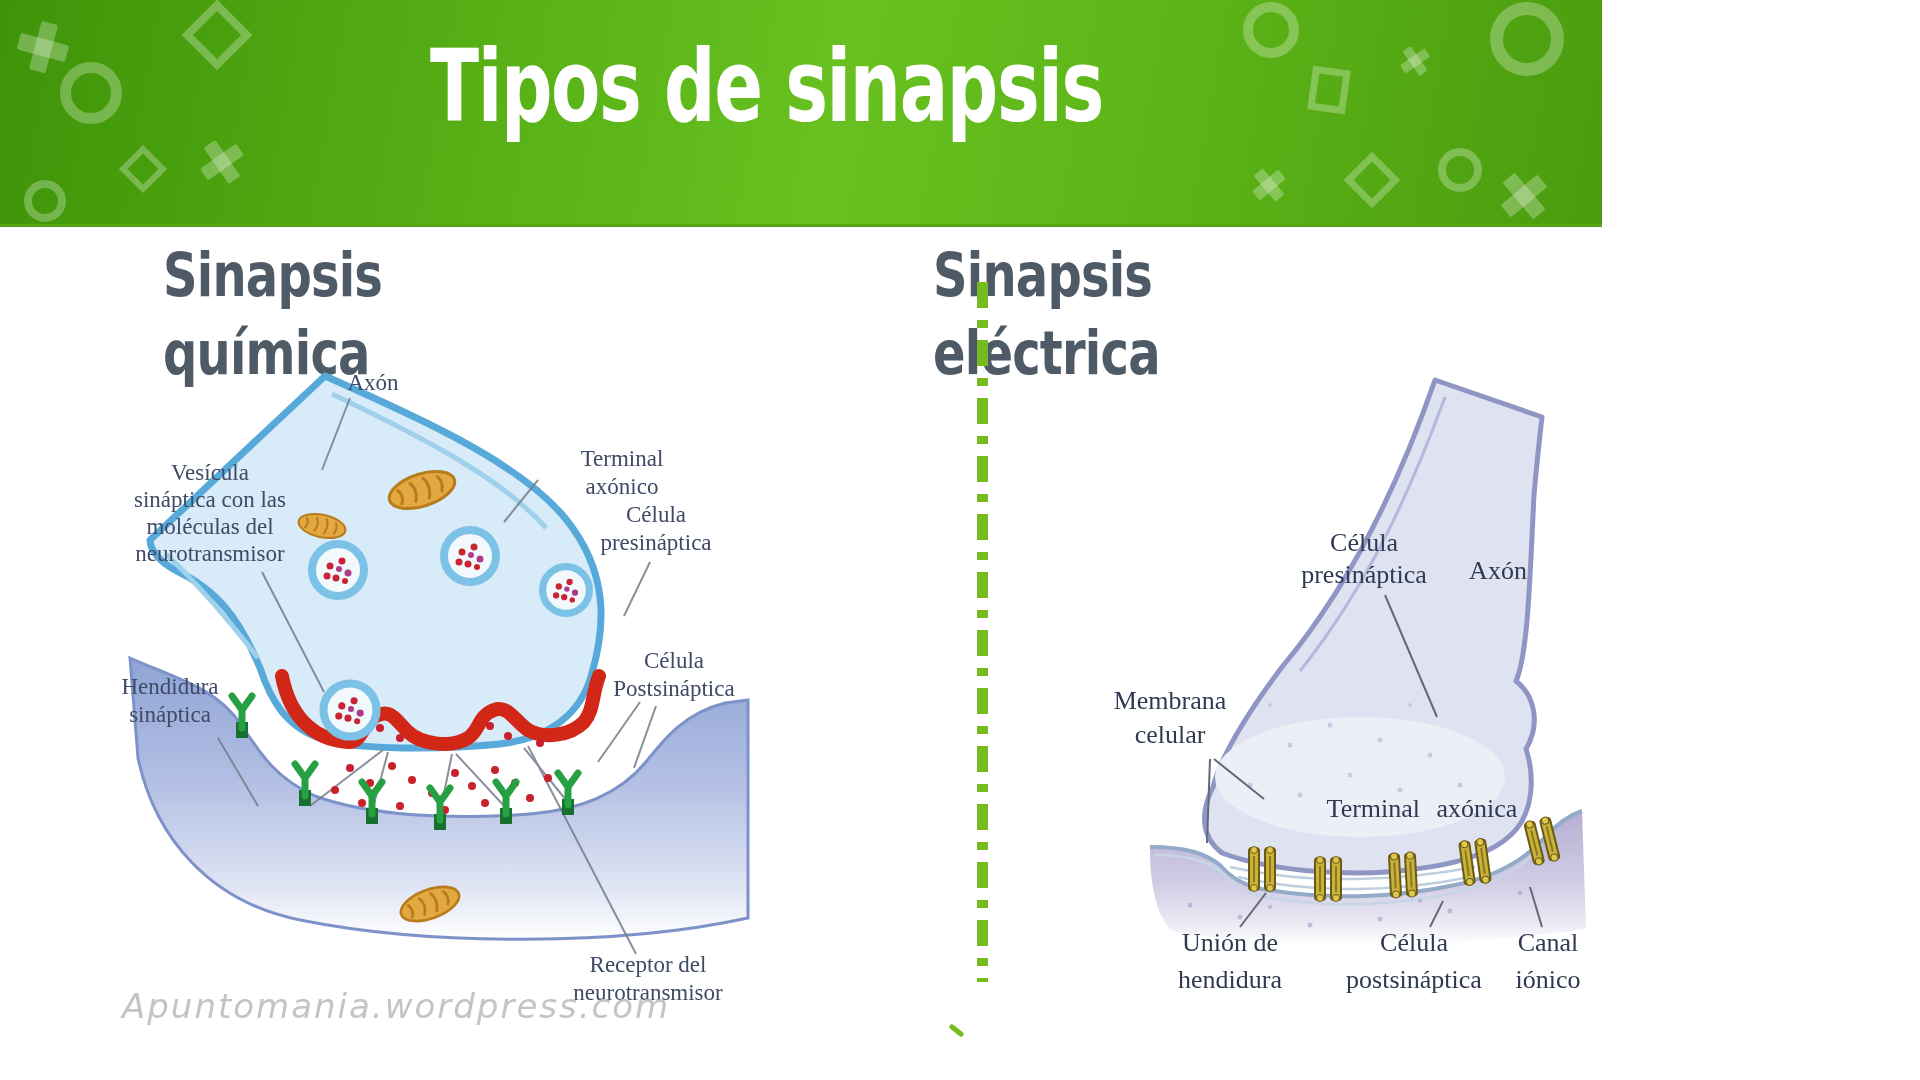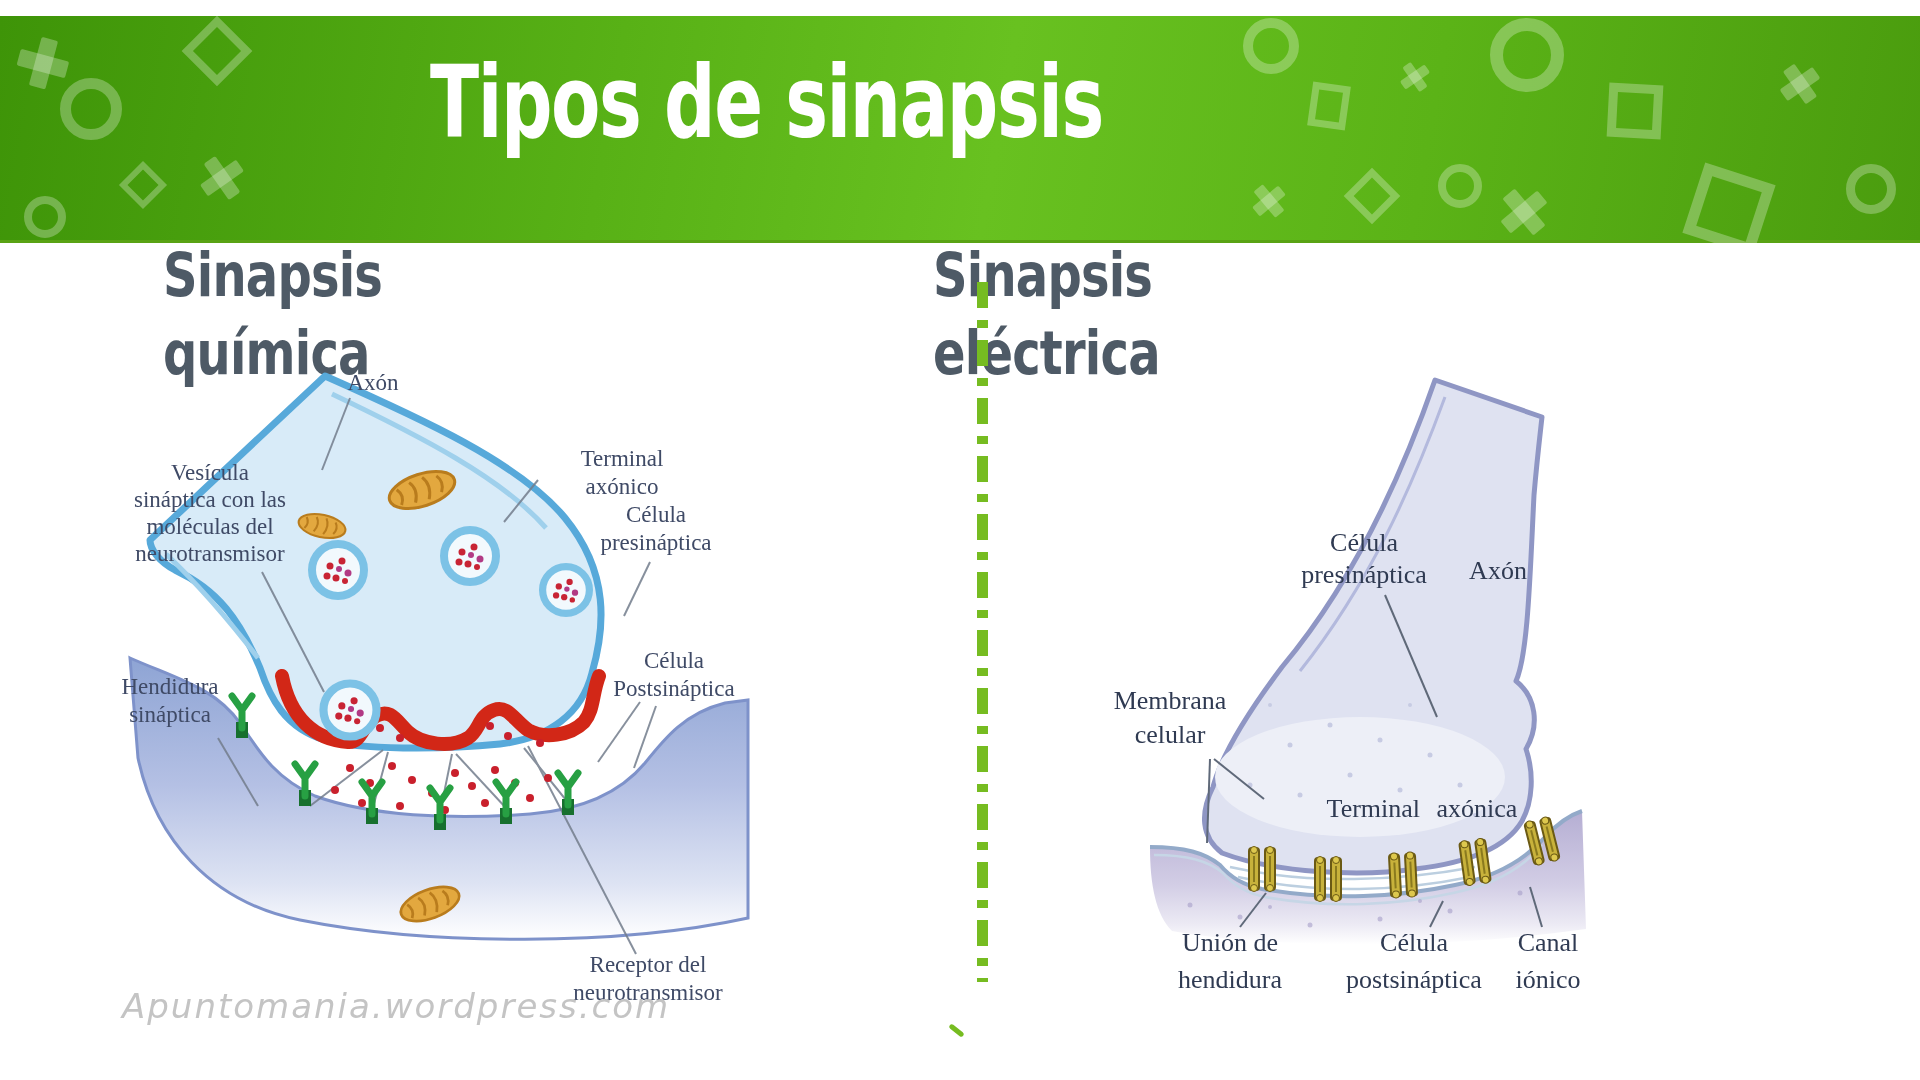--- a/index.html
+++ b/index.html
@@ -4,21 +4,21 @@
 <style>
   html,body{margin:0;padding:0}
   body{
     width:1920px;height:1080px;position:relative;overflow:hidden;
     background:#ffffff;font-family:"DejaVu Sans","Liberation Sans",sans-serif;
   }
   .abs{position:absolute}
 
   
   .header{
-    position:absolute;left:0;top:16px;width:1920px;height:224px;
+    position:absolute;left:0;top:0;width:1602px;height:224px;
     background:linear-gradient(100deg,#3e9408 0%,#58b116 32%,#68c120 52%,#5bb317 74%,#4a9c0e 100%);
     border-bottom:3px solid #59a314;
     text-decoration:underline;
   }
   .page-title{
     position:absolute;left:430px;top:28px;
     font-size:100px;font-weight:700;color:#ffffff;letter-spacing:-2px;
     transform:scaleX(.72);transform-origin:left top;white-space:nowrap;
   }
   

